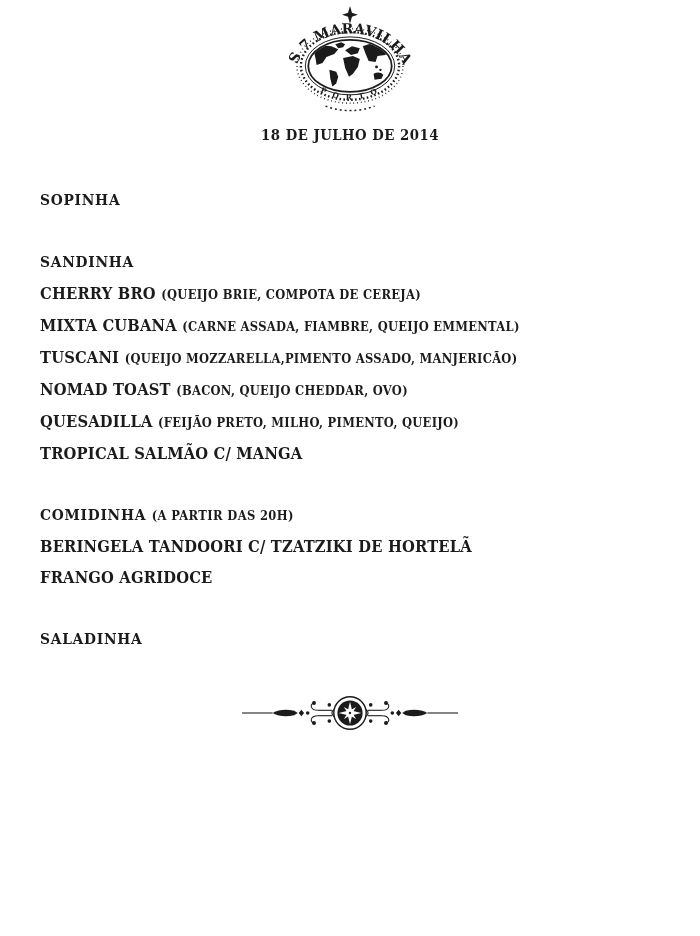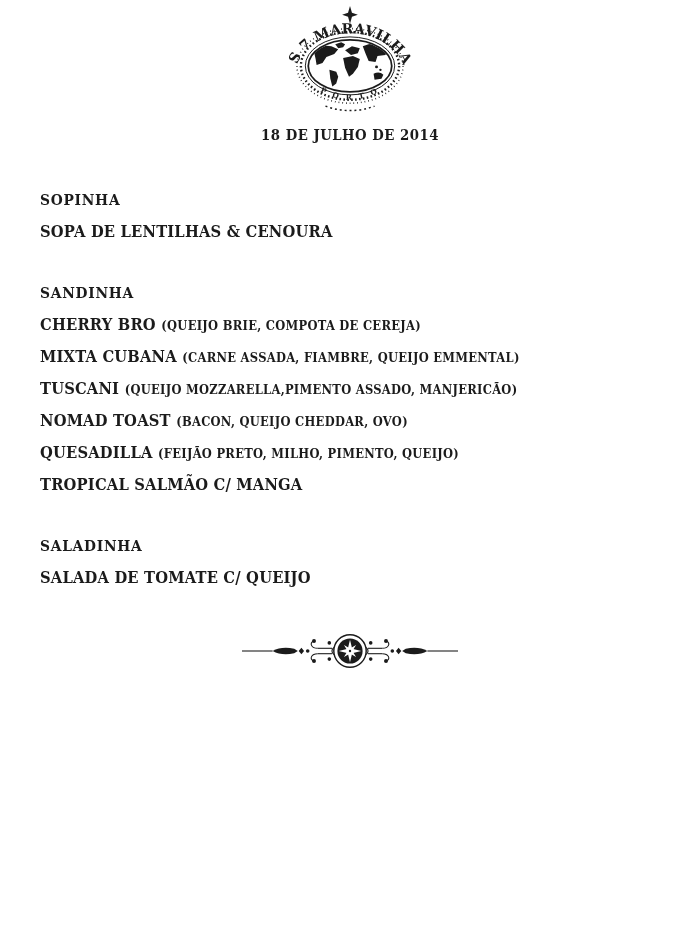--- a/index.html
+++ b/index.html
@@ -94,68 +94,72 @@
     </svg>
   </div>
 
   <div class="date-line">18 DE JULHO DE 2014</div>
 
   <div class="menu">
     <section class="menu-section">
       <h2 class="section-header">
         <span class="stitle">SOPINHA</span>
       </h2>
+    </section>
+
+    <section class="menu-section">
+      <h2 class="section-header">
+        <span class="stitle">SANDINHA</span>
+      </h2>
       <div class="items">
     <div class="menu-item">
-      <span class="iname">SOPA DE LENTILHAS &amp; CENOURA</span>
-    </div>
-  </div>
-    </section>
-
-    <section class="menu-section">
-      <h2 class="section-header">
-        <span class="stitle">SANDINHA</span>
+      <span class="iname">CHERRY BRO</span><span class="idetail">(QUEIJO BRIE, COMPOTA DE CEREJA)</span>
+    </div>
+
+    <div class="menu-item">
+      <span class="iname">MIXTA CUBANA</span><span class="idetail">(CARNE ASSADA, FIAMBRE, QUEIJO EMMENTAL)</span>
+    </div>
+
+    <div class="menu-item">
+      <span class="iname">TUSCANI</span><span class="idetail">(QUEIJO MOZZARELLA,PIMENTO ASSADO, MANJERICÃO)</span>
+    </div>
+
+    <div class="menu-item">
+      <span class="iname">NOMAD TOAST</span><span class="idetail">(BACON, QUEIJO CHEDDAR, OVO)</span>
+    </div>
+
+    <div class="menu-item">
+      <span class="iname">QUESADILLA</span><span class="idetail">(FEIJÃO PRETO, MILHO, PIMENTO, QUEIJO)</span>
+    </div>
+
+    <div class="menu-item">
+      <span class="iname">TROPICAL SALMÃO C/ MANGA</span>
+    </div>
+  </div>
+    </section>
+
+    <section class="menu-section">
+      <h2 class="section-header">
+        <span class="stitle">COMIDINHA</span><span class="snote">(A PARTIR DAS 20H)</span>
       </h2>
       <div class="items">
     <div class="menu-item">
-      <span class="iname">CHERRY BRO</span><span class="idetail">(QUEIJO BRIE, COMPOTA DE CEREJA)</span>
-    </div>
-
-    <div class="menu-item">
-      <span class="iname">MIXTA CUBANA</span><span class="idetail">(CARNE ASSADA, FIAMBRE, QUEIJO EMMENTAL)</span>
-    </div>
-
-    <div class="menu-item">
-      <span class="iname">TUSCANI</span><span class="idetail">(QUEIJO MOZZARELLA,PIMENTO ASSADO, MANJERICÃO)</span>
-    </div>
-
-    <div class="menu-item">
-      <span class="iname">NOMAD TOAST</span><span class="idetail">(BACON, QUEIJO CHEDDAR, OVO)</span>
-    </div>
-
-    <div class="menu-item">
-      <span class="iname">QUESADILLA</span><span class="idetail">(FEIJÃO PRETO, MILHO, PIMENTO, QUEIJO)</span>
-    </div>
-
-    <div class="menu-item">
-      <span class="iname">TROPICAL SALMÃO C/ MANGA</span>
-    </div>
-  </div>
-    </section>
-
+      <span class="iname">BERINGELA TANDOORI C/ TZATZIKI DE HORTELÃ</span>
+    </div>
+
+    <div class="menu-item">
+      <span class="iname">FRANGO AGRIDOCE</span>
+    </div>
+  </div>
+    </section>
 
     <section class="menu-section">
       <h2 class="section-header">
         <span class="stitle">SALADINHA</span>
       </h2>
-      <div class="items">
-    <div class="menu-item">
-      <span class="iname">SALADA DE TOMATE C/ QUEIJO</span>
-    </div>
-  </div>
     </section>
 
   </div>
 
   <div class="divider-wrap">
     <svg width="216" height="54" viewBox="0 0 240 60">
       <g stroke="#1b1b1b" fill="none" stroke-width="1.2">
 
         <path d="M0,30 H34"></path>
           <path d="M206,30 H240"></path>

